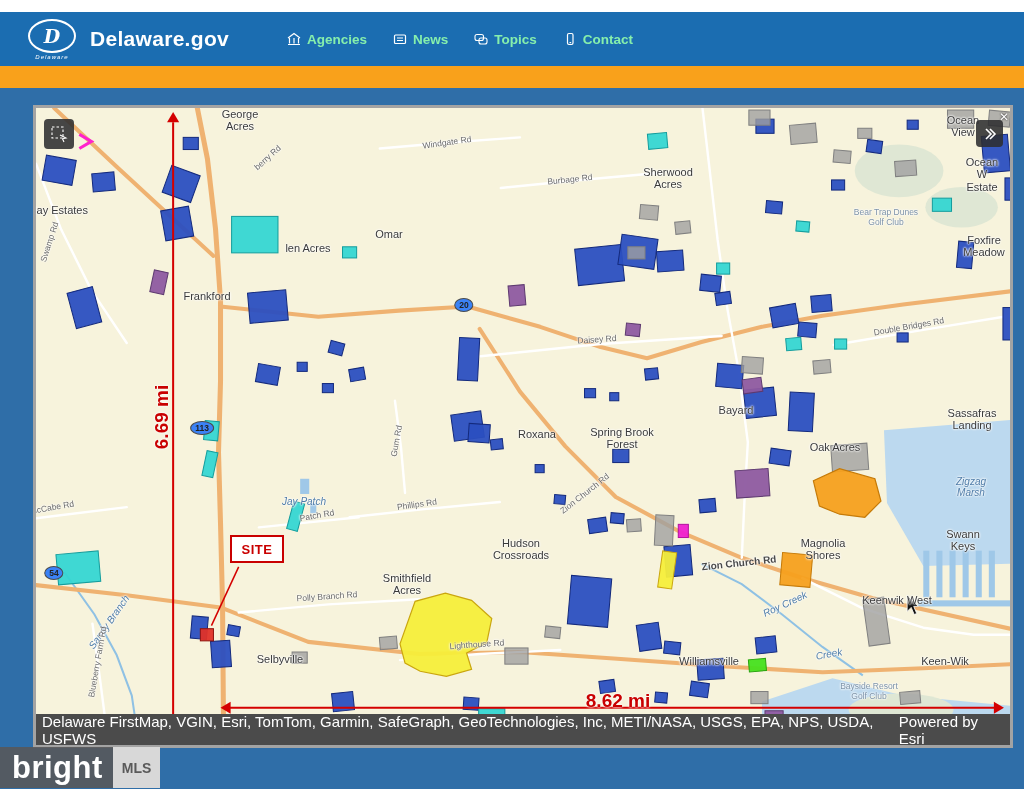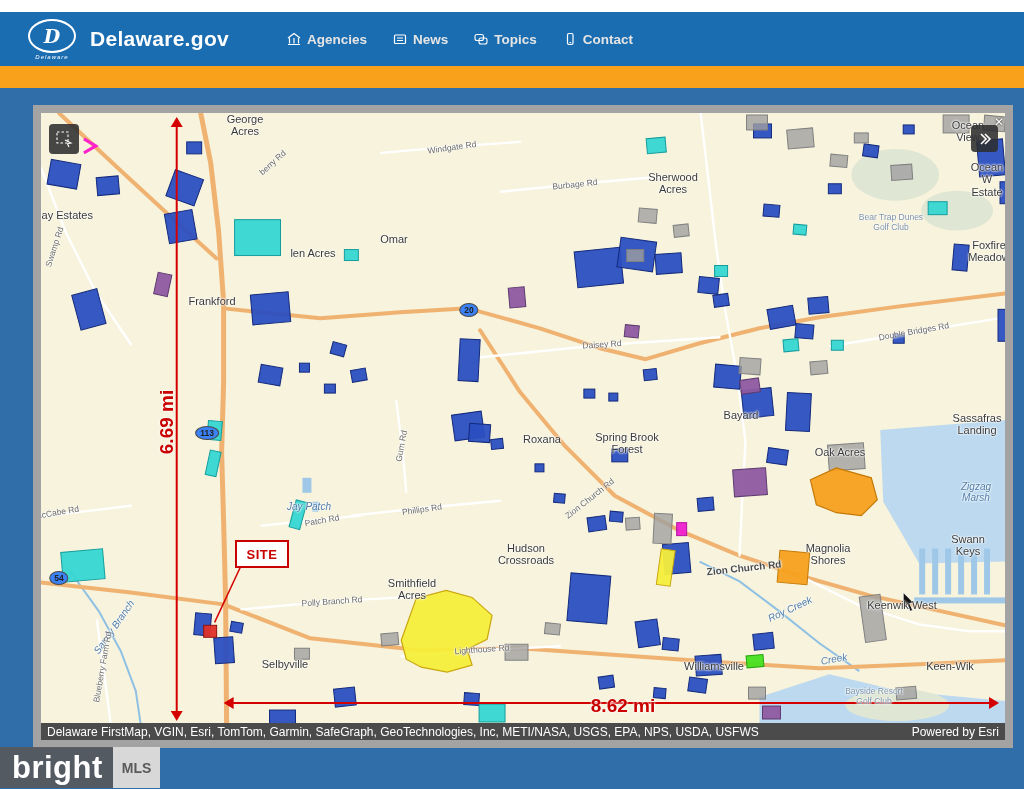--- a/index.html
+++ b/index.html
@@ -6,24 +6,24 @@
   body{width:1024px;height:789px;position:relative;overflow:hidden;background:#fff;
        font-family:"Liberation Sans",sans-serif}
   .top-strip{height:12px;background:#fff}
   header{height:54px;background:#1b6db1;display:flex;align-items:center;padding-left:28px;gap:14px}
   .logo{display:flex;flex-direction:column;align-items:center;color:#fff}
   .logo-oval{width:44px;height:30px;border:2px solid #fff;border-radius:50%;display:flex;align-items:center;
              justify-content:center;font-family:"DejaVu Serif",serif;font-style:italic;font-size:19px;font-weight:bold}
   .logo-word{font-size:6px;letter-spacing:1px;margin-top:1px;font-style:italic}
   .brand{color:#fff;font-size:21px;font-weight:bold;letter-spacing:.3px}
   nav{display:flex;gap:26px;margin-left:44px}
-  .nav-item{display:flex;align-items:center;gap:6px;color:#e5e5e5;font-size:13.5px;font-weight:bold;cursor:pointer}
+  .nav-item{display:flex;align-items:center;gap:6px;color:#86efac;font-size:13.5px;font-weight:bold;cursor:pointer}
   .orange-bar{height:22px;background:#f9a11b}
   .page{position:relative;height:701px;background:#2f6ea8}
-  .map-frame{position:absolute;left:33px;top:17px;width:980px;height:643px;border:8px solid #a3a3a3;
+  .map-frame{position:absolute;left:33px;top:17px;width:980px;height:643px;border:3px solid #a3a3a3;
              box-sizing:border-box;background:#f7f3dc}
   .map-area{position:absolute;left:0;top:0;right:0;bottom:15px;overflow:hidden;background:#f7f3dc}
   #map-svg{position:absolute;left:0;top:0;width:100%;height:100%}
   #labels{position:absolute;left:0;top:0;right:0;bottom:0;pointer-events:none}
   .lbl{position:absolute;transform:translate(-50%,-50%);font-size:11px;color:#3a3a3a;text-align:center;
        white-space:pre-line;line-height:1.12;text-shadow:0 0 2px #fff,0 0 2px #fff,0 0 3px #fff;pointer-events:none}
   .lbl.road{font-size:8.5px;color:#6a6a6a}
   .lbl.road2{font-size:10px;color:#4a4a4a;font-weight:bold}
   .lbl.water{font-size:10px;color:#4e7ca8;font-style:italic}
   .lbl.poi{font-size:8.5px;color:#7d93a9}
@@ -32,21 +32,21 @@
   .meas{position:absolute;font-size:19px;font-weight:bold;color:#c90000;
         text-shadow:0 0 2px #fff,0 0 3px #fff;pointer-events:none}
   .meas.v{left:126px;top:309px;transform:translate(-50%,-50%) rotate(-90deg)}
   .meas.h{left:582px;top:593px;transform:translate(-50%,-50%)}
   .site-box{position:absolute;left:194px;top:427px;width:50px;height:24px;background:#fff;border:2px solid #c90000;
             color:#c90000;font-weight:bold;font-size:13px;display:flex;align-items:center;justify-content:center;letter-spacing:.5px}
   .map-btn{position:absolute;width:30px;height:30px;background:rgba(45,45,48,.88);border-radius:4px;
            display:flex;align-items:center;justify-content:center;cursor:pointer}
   .map-btn.right{width:27px;height:27px}
   .map-close{position:absolute;right:1px;top:2px;color:#fff;font-size:12px;cursor:pointer;text-shadow:0 0 2px #000}
-  .attr-bar{position:absolute;left:0;right:0;bottom:0;height:17px;background:#4b4b4b;color:#fff;font-size:12px;
+  .attr-bar{position:absolute;left:0;right:0;bottom:0;height:31px;background:#4b4b4b;color:#fff;font-size:15px;
             display:flex;align-items:center;justify-content:space-between;padding:8px 6px;box-sizing:border-box}
   .watermark{position:absolute;left:0;top:747px;height:41px;display:flex;z-index:20}
   .wm-left{background:rgba(88,88,90,.9);color:#fff;font-size:31px;font-weight:bold;letter-spacing:.5px;
            display:flex;align-items:center;padding:0 10px 0 12px}
   .wm-right{background:#d8d8d8;color:#5a5a5a;font-size:14px;font-weight:bold;display:flex;align-items:center;padding:0 9px}
 </style>
 </head>
 <body>
 
 <div class="top-strip"></div>

